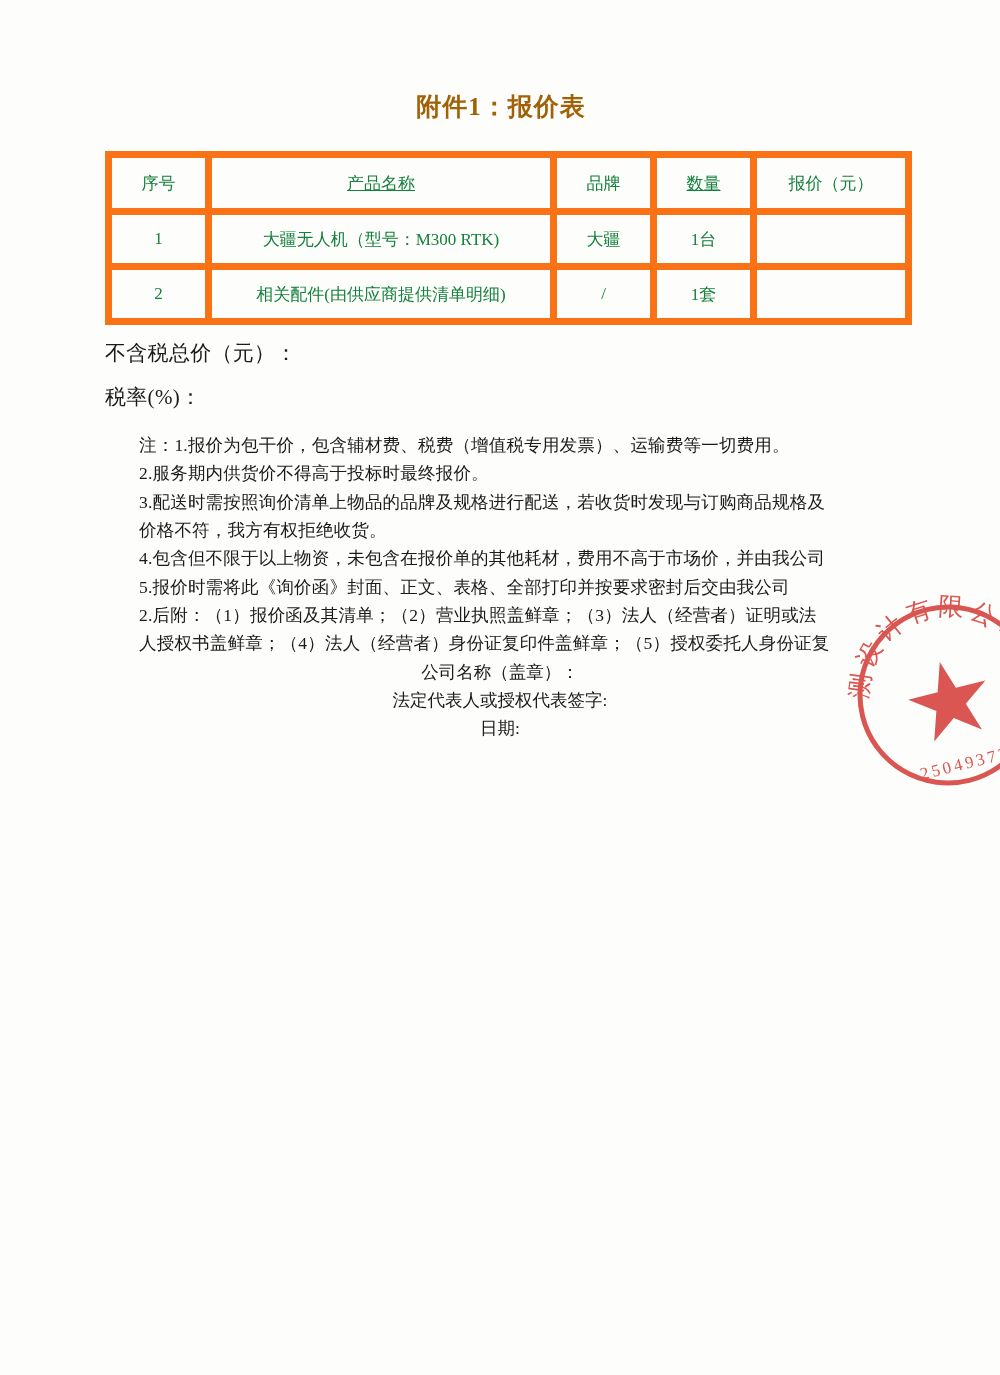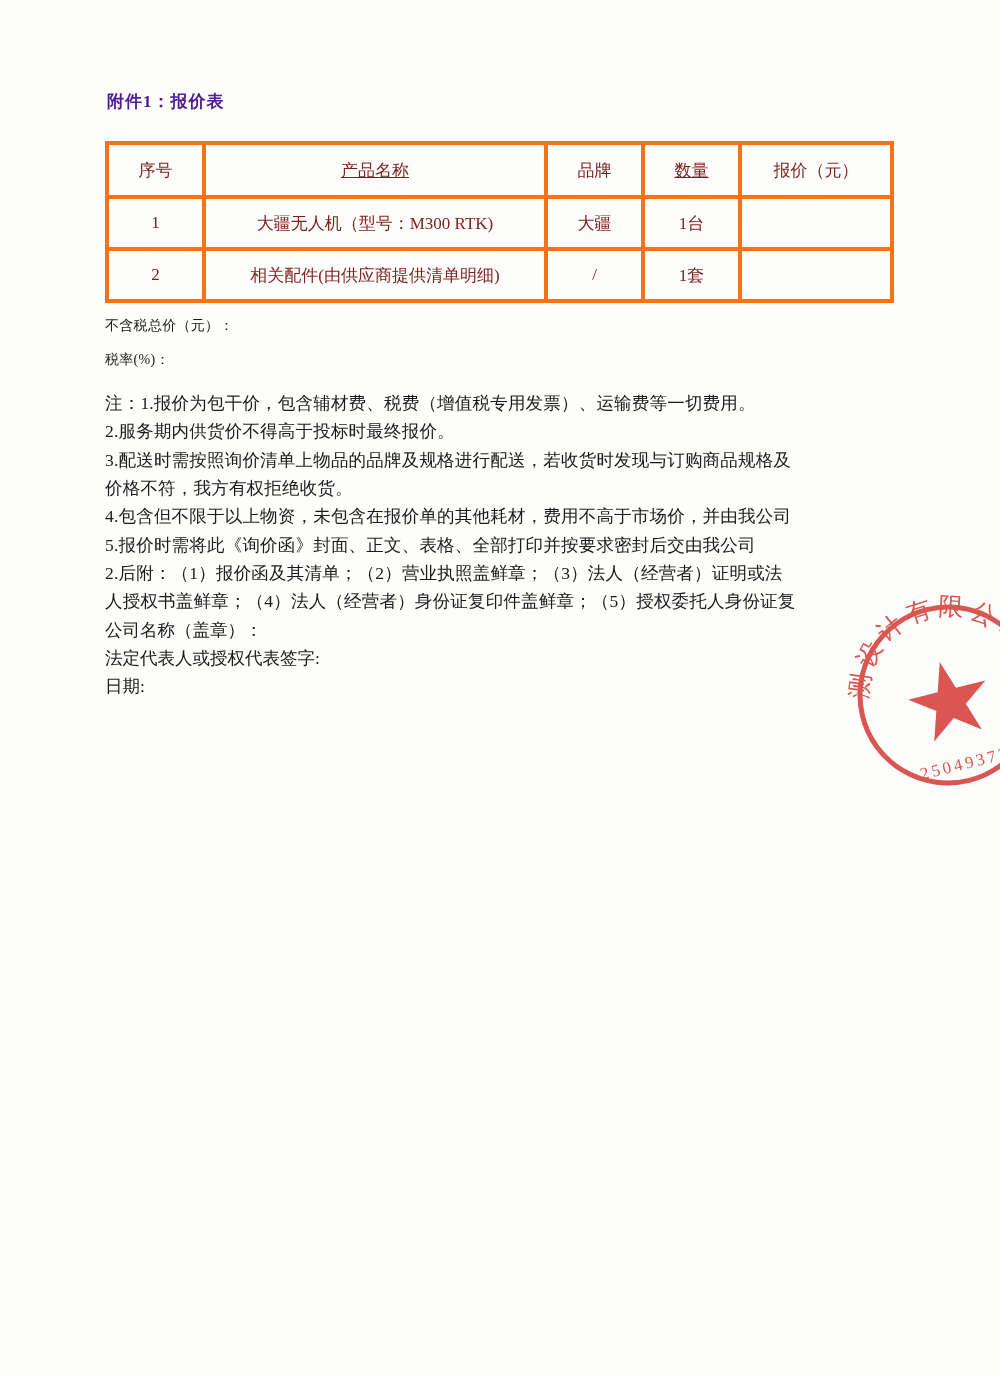--- a/index.html
+++ b/index.html
@@ -20,74 +20,76 @@
     inset: 0;
     background: #fdfdfb;
   }
   .page-inner {
     position: absolute;
     left: 105px;
     top: 90px;
     width: 790px;
   }
   .doc-title {
-    font-size: 17px;
+    font-size: 25px;
     letter-spacing: 1px;
     margin: 0 0 28px 2px;
     font-family: "Liberation Serif", serif;
-    color: #4c1d95;
+    color: #a16207;
+    text-align: center;
   }
   table.quote-table {
     border-collapse: collapse;
     width: 725px;
     table-layout: fixed;
     margin-left: 0px;
   }
   table.quote-table td, table.quote-table th {
-    border: 4px solid #f97316;
+    border: 7px solid #f97316;
     height: 48px;
     text-align: center;
     vertical-align: middle;
     font-size: 17px;
     font-weight: normal;
     font-family: "Liberation Serif", serif;
-    color: #7f1d1d;
+    color: #15803d;
     padding: 0 4px;
   }
   table.quote-table thead td {
     height: 50px;
   }
   .col-no { width: 85px; }
   .col-name { width: 330px; text-decoration: underline; }
   .col-brand { width: 85px; }
   .col-qty { width: 85px; text-decoration: underline; }
   .col-price { width: 140px; }
 
   .field-line {
-    font-size: 14px;
+    font-size: 21px;
     margin: 16px 0 0 0;
     letter-spacing: 0.3px;
   }
   .field-line.first { margin-top: 14px; }
 
   .notes {
     margin-top: 20px;
     font-size: 17.5px;
     line-height: 1.62;
+    margin-left: 34px;
   }
   .notes p {
     margin: 0;
     letter-spacing: 0.2px;
   }
   .sig-block {
     margin-top: 0px;
     font-size: 17.5px;
     line-height: 1.62;
   }
-  .sig-block p { margin: 0; }
+  .sig-block p { margin: 0; text-align: center; }
 
   
   .seal {
     position: absolute;
     left: 828px;
     top: 575px;
     width: 240px;
     height: 240px;
     pointer-events: none;
   }

